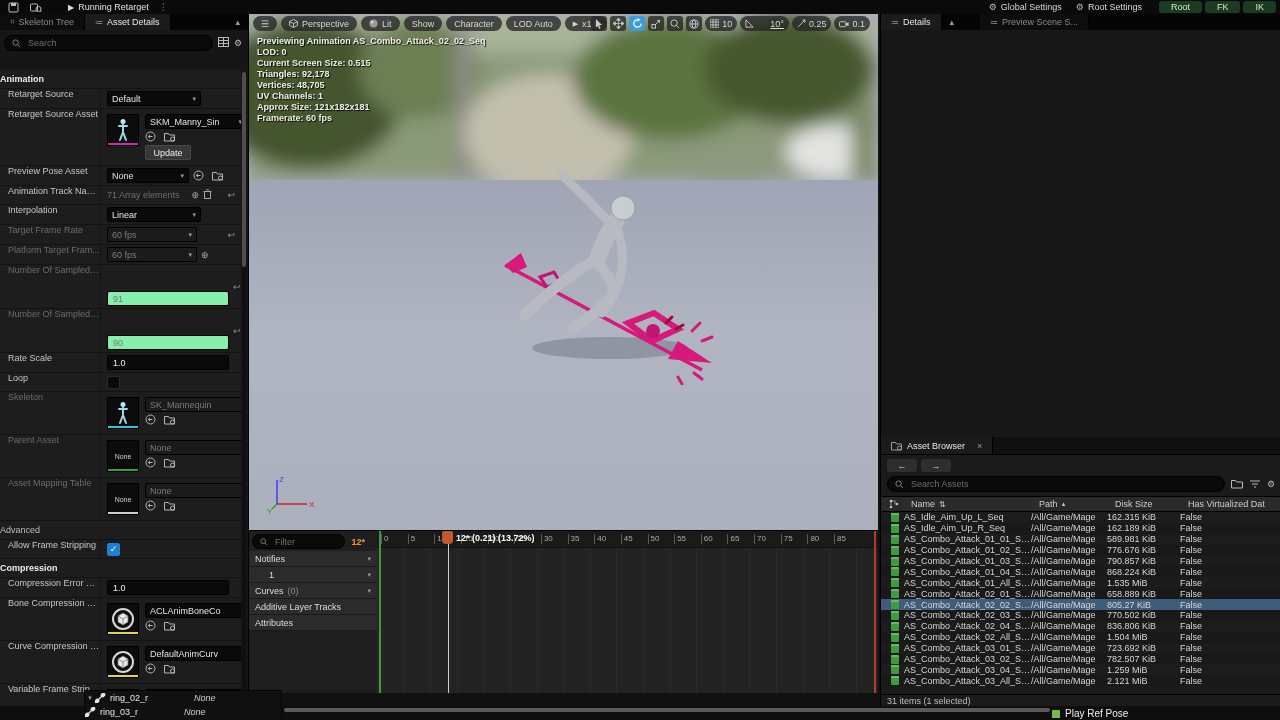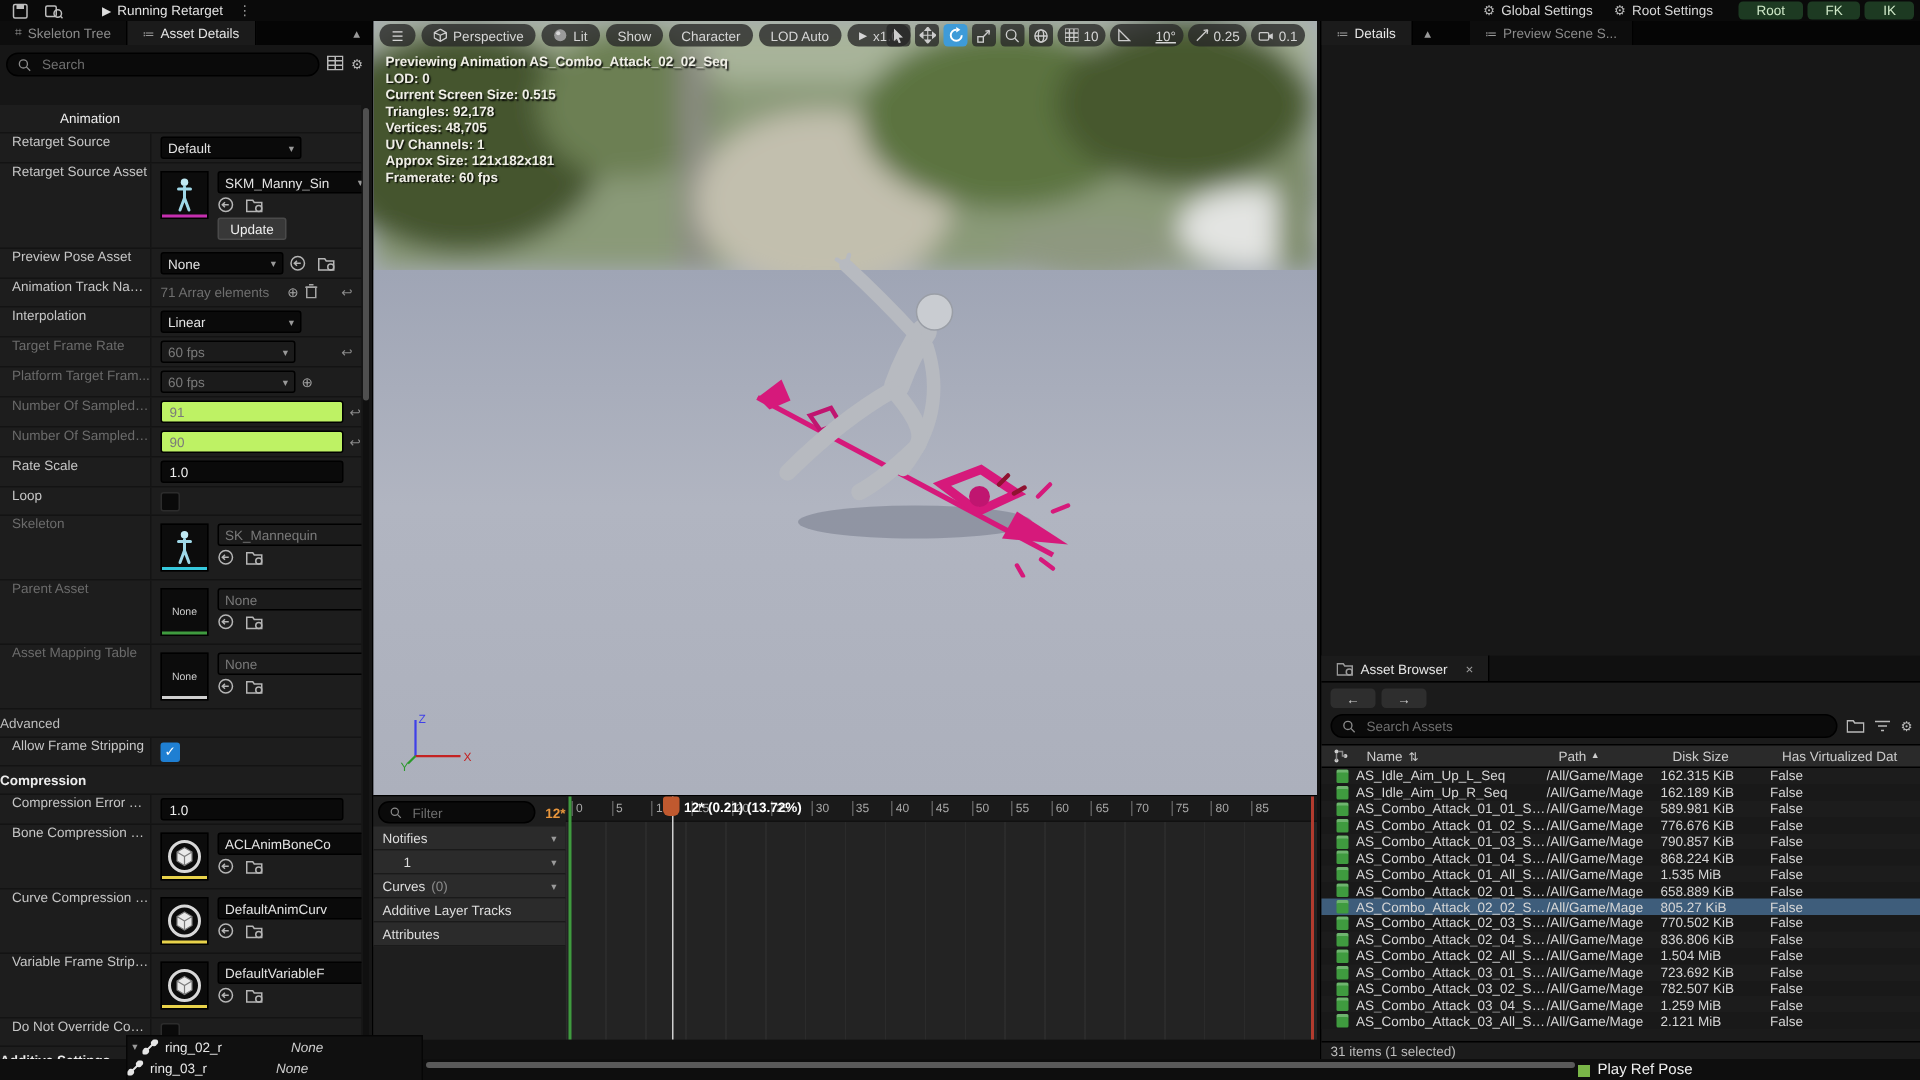--- a/index.html
+++ b/index.html
@@ -39,21 +39,21 @@
   .row{display:flex;align-items:center;background:#1d1d1d;border-bottom:1px solid #131313;min-height:18px;}
   .rlabel{width:92px;padding-left:8px;color:#c6c6c6;flex:none;}
   .rlabel.dim{color:#6b6b6b;}
   .rval{flex:1;display:flex;align-items:center;gap:4px;border-left:1px solid #141414;padding:2px 2px 2px 6px;align-self:stretch;}
   .dd{height:13px;background:#0a0a0a;border:1px solid #000;border-radius:2px;display:flex;align-items:center;
       padding:0 4px;color:#e3e3e3;justify-content:space-between;gap:4px;}
   .dd.dim{background:#1b1b1b;color:#7a7a7a;}
   .dd .ch{color:#9a9a9a;font-size:7px;}
   .tf{height:13px;background:#0a0a0a;border:1px solid #000;border-radius:2px;width:110px;
       display:flex;align-items:center;padding:0 5px;color:#eee;}
-  .tf.dim{background:#bef264;color:#7a7a7a;}
+  .tf.dim{background:#86efac;color:#7a7a7a;margin-top:24px;}
   .reset{margin-left:auto;color:#8a8a8a;padding-right:4px;font-size:9px;}
   .cb{width:11px;height:11px;background:#0a0a0a;border:1px solid #2c2c2c;border-radius:2px;
       display:flex;align-items:center;justify-content:center;color:transparent;font-size:9px;}
   .cb.on{background:#1f7fd2;border-color:#1f7fd2;color:#fff;}
   .asset-block{display:flex;gap:6px;padding:3px 0;}
   .thumb{width:30px;height:30px;background:#0c0c0c;border:1px solid #000;position:relative;flex:none;
          display:flex;align-items:center;justify-content:center;}
   .thumb .bar{position:absolute;left:0;right:0;bottom:0;height:2px;}
   .thumb .nonetxt{font-size:7px;color:#cfcfcf;}
   .asset-right{display:flex;flex-direction:column;gap:2px;}
@@ -74,21 +74,21 @@
   #vp-tools{position:absolute;right:8px;top:2px;display:flex;gap:3px;align-items:center;}
   .toolsq{width:16px;height:15px;border-radius:3px;background:rgba(38,38,38,0.78);display:flex;
           align-items:center;justify-content:center;color:#cdcdcd;}
   .toolsq.active{background:#3e9bd8;color:#fff;}
   #vp-stats{left:8px;top:22px;color:#efeee6;font-weight:bold;text-shadow:1px 1px 1px rgba(0,0,0,0.9);line-height:11px;}
   #axis-gizmo{left:14px;top:456px;}
 
   
   #timeline{left:249px;top:530px;width:629px;height:162px;background:#1e1e1e;border-top:1px solid #000;}
   #tl-left{left:0;top:0;width:128px;height:162px;background:#1e1e1e;}
-  .tl-filter{display:flex;align-items:center;gap:4px;margin:3px 0 2px 3px;}
+  .tl-filter{display:flex;align-items:center;gap:4px;margin:3px 12px 2px 3px;}
   .tl-track{height:15px;background:#2b2b2b;border-bottom:1px solid #1a1a1a;display:flex;align-items:center;
             padding:0 6px;color:#dedede;}
   .tl-track .ch{margin-left:auto;color:#9a9a9a;font-size:7px;}
   .tl-track .cnt{color:#8a8a8a;margin-left:4px;}
   #tl-grid{left:128px;top:0;width:501px;height:162px;background:#232323;
            background-image:repeating-linear-gradient(90deg,rgba(255,255,255,0.035) 0 1px,transparent 1px 26.6px);}
   #tl-ruler{left:128px;top:0;width:501px;height:16px;background:#1a1a1a;border-bottom:1px solid #111;}
   .tick{position:absolute;top:3px;color:#a8a8a8;font-size:8px;border-left:1px solid #5a5a5a;padding-left:2px;height:10px;line-height:10px;}
   #tl-start{left:130px;top:0;width:2px;height:162px;background:#3f9b3f;}
   #tl-end{left:625px;top:0;width:2px;height:162px;background:#b23b2e;}
@@ -209,21 +209,21 @@
             <line x1="5.5" y1="0.5" x2="5.5" y2="9.5" stroke="currentColor"></line>
           </svg>
       </span>
       <span class="mini-ic">⚙</span>
     </div>
 
     <div class="abs" id="lp-rows">
 
         <div class="row">
 
-          <span style="font-weight:normal;color:#ececec;padding-left:40px;">Animation</span>
+          <span style="font-weight:bold;color:#ececec;">Animation</span>
 
         </div>
 
         <div class="row">
 
           <span style="display:flex;flex:1;align-self:stretch;">
             <span class="rlabel ellip">Retarget Source</span>
             <span class="rval">
               <span class="dd" style="width: 84px;">
                 <span class="ellip">Default</span>

